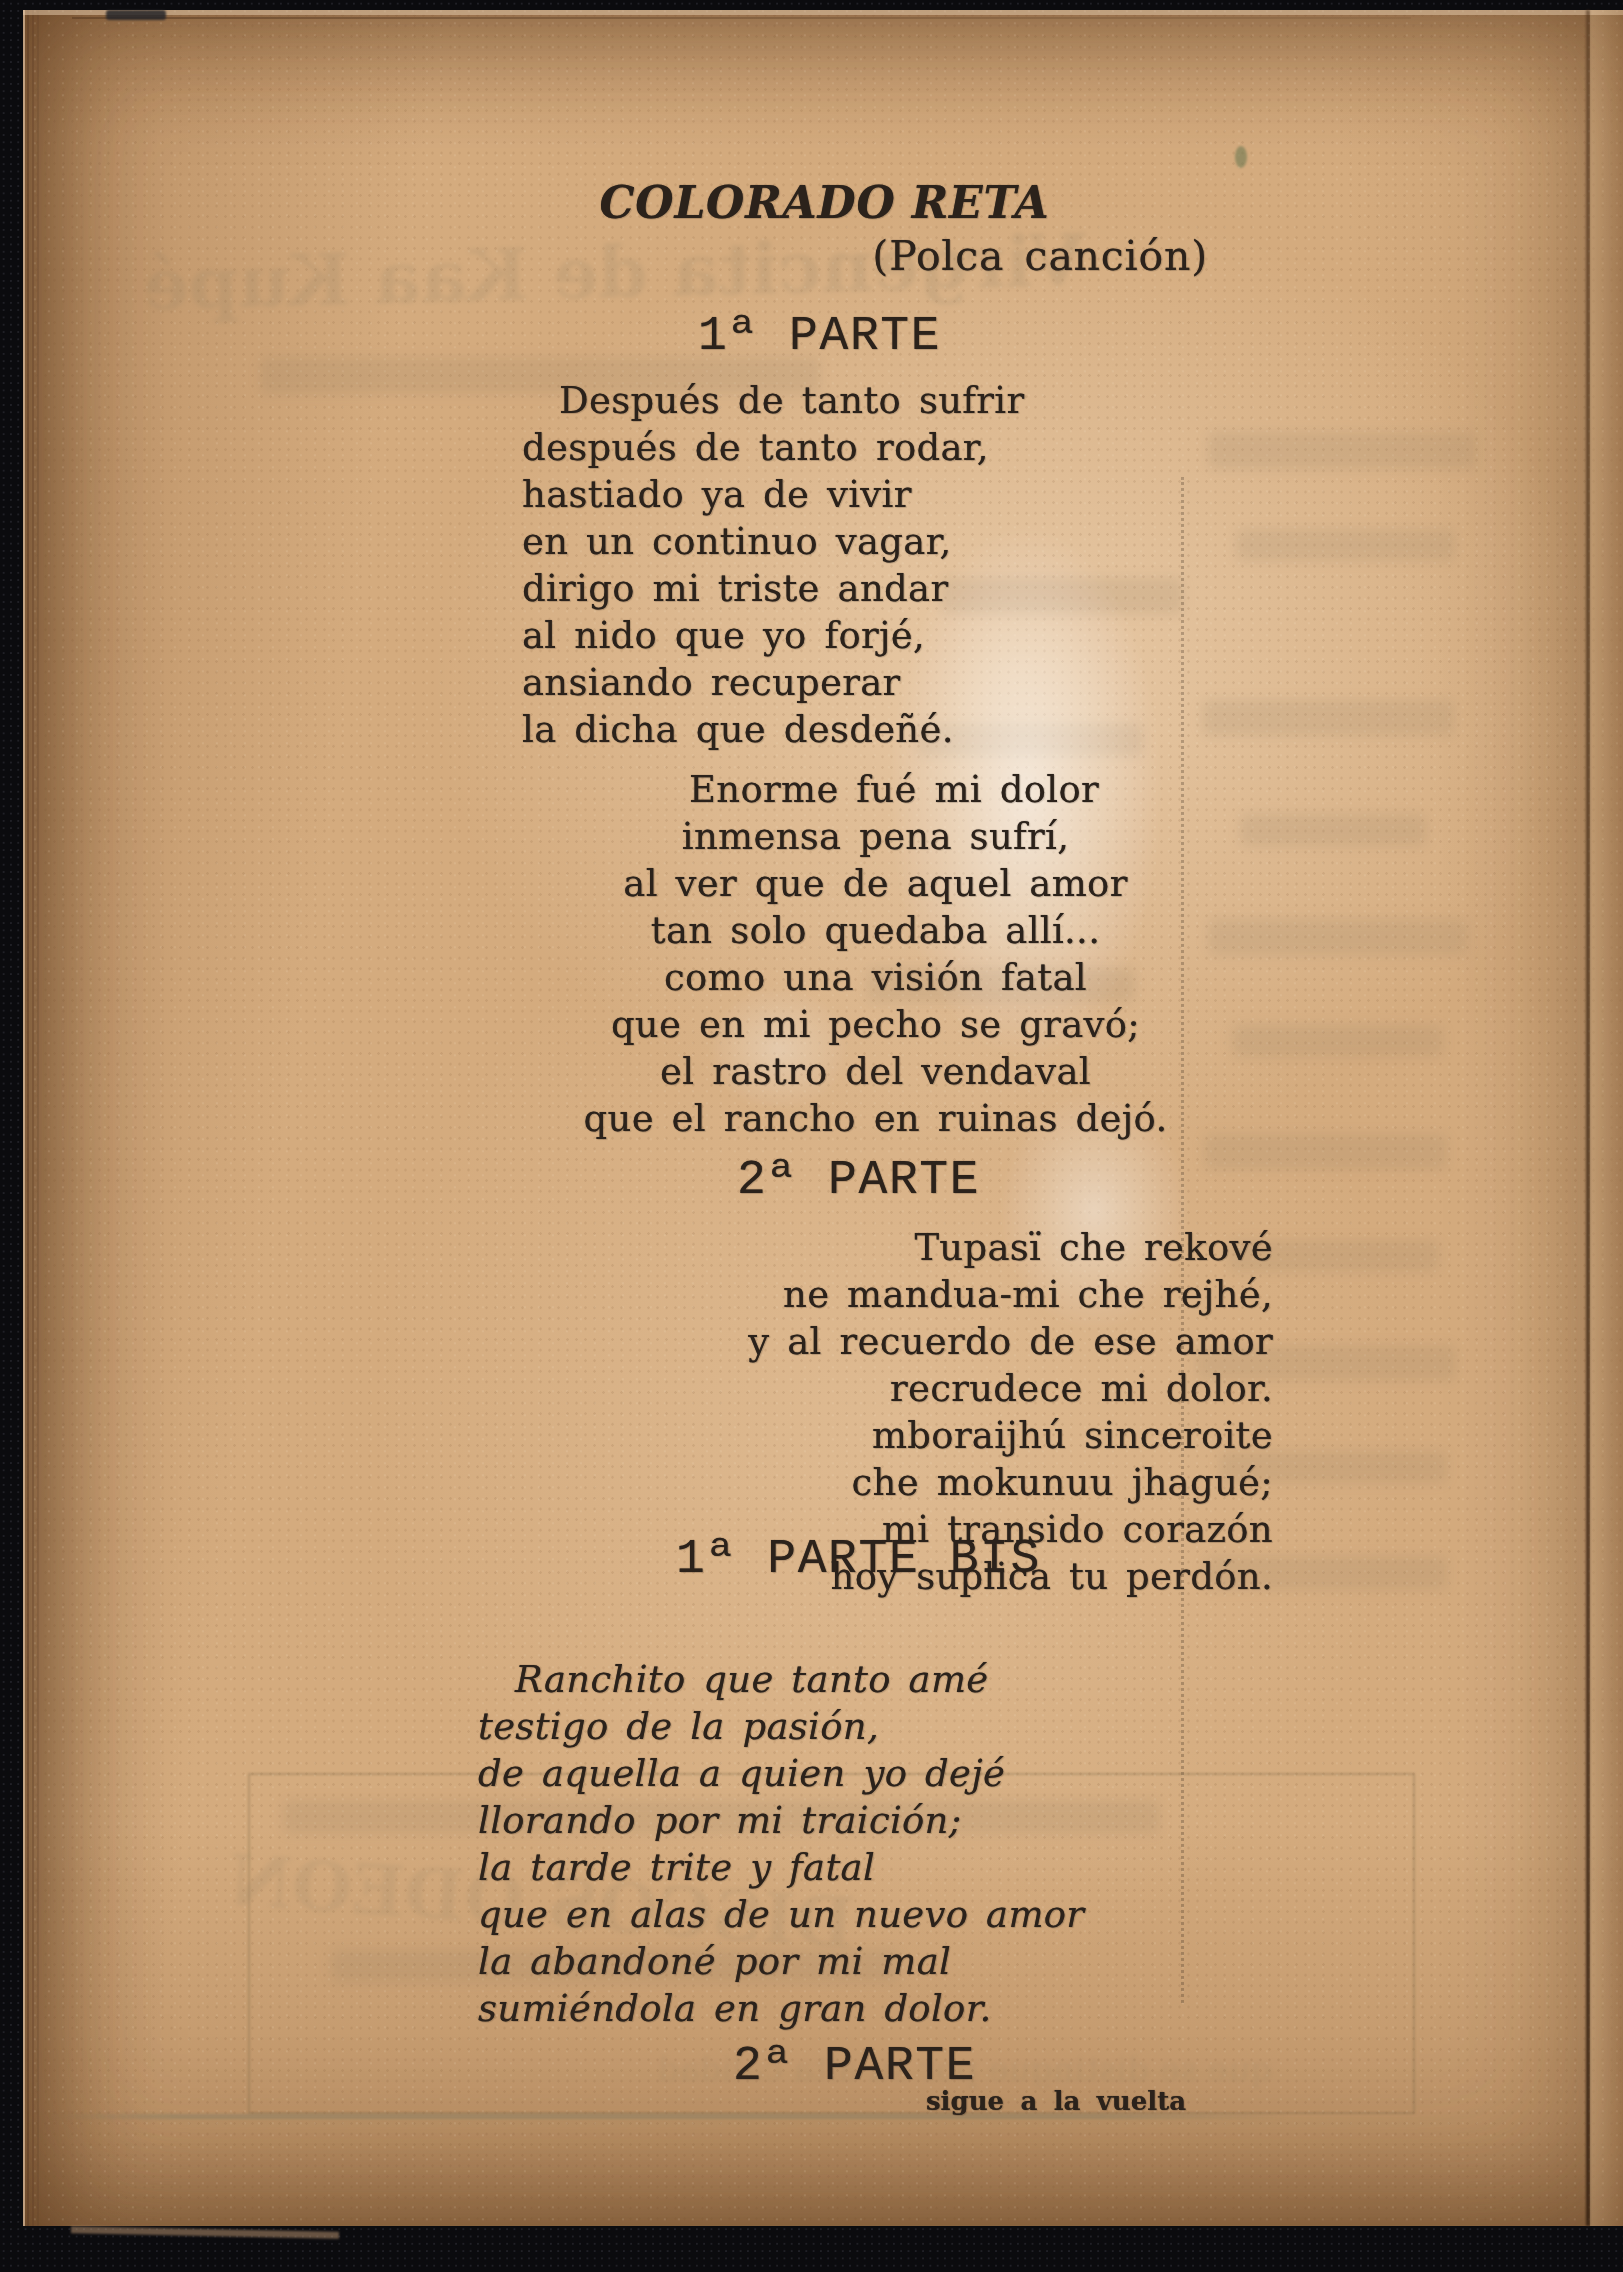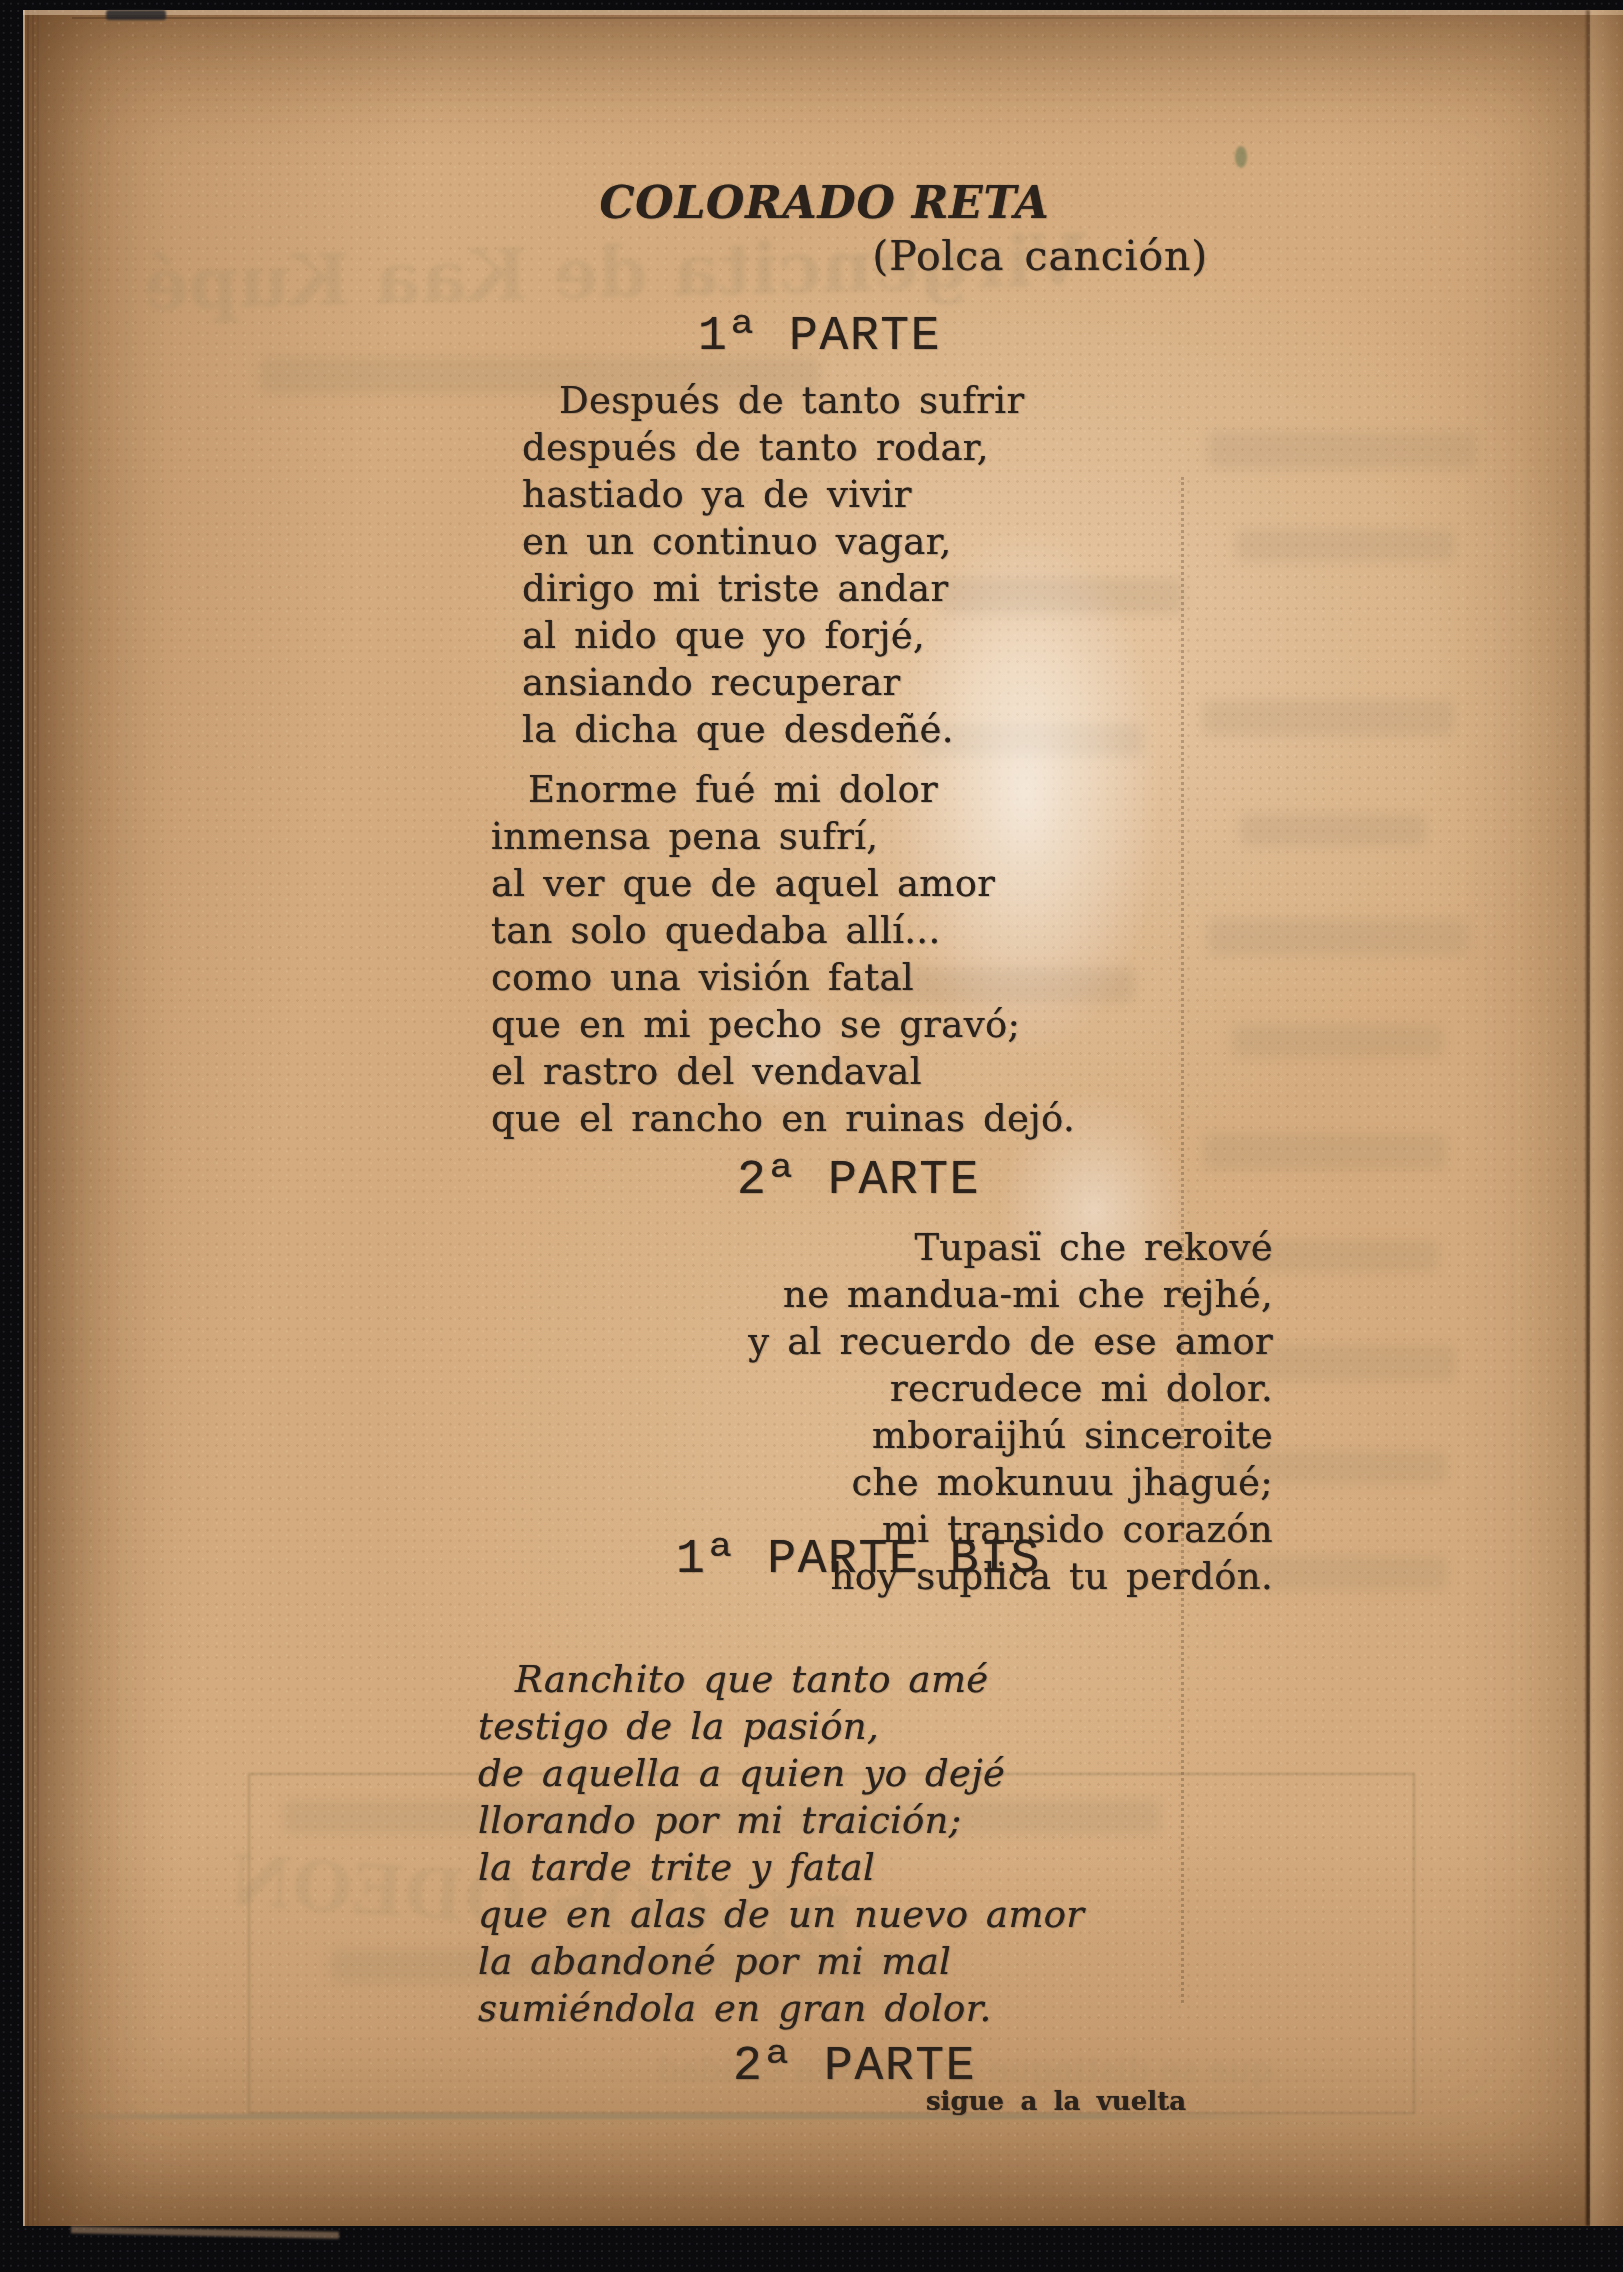--- a/index.html
+++ b/index.html
@@ -100,21 +100,21 @@
   .ph2 { left: 511px; top: 1143px; }
   .ph3 { left: 511px; top: 1522px; }
   .ph4 { left: 507px; top: 2029px; }
   .stanza {
     width: 795px; white-space: pre-line;
     font-size: 37px; line-height: 47px;
     letter-spacing: 0.3px; word-spacing: 5.7px;
     text-indent: 37px;
   }
   .st1 { left: 455px; top: 367px; margin-left: 44px; }
-  .st2 { left: 468px; top: 756px; }
+  .st2 { left: 455px; top: 756px; text-align: center; }
   .st3 { left: 455px; top: 1214px; text-align: right; }
   .st4 { left: 455px; top: 1646px; font-style: italic; }
   .continuation { left: 514px; top: 2076px; width: 649px; text-align: right; font-size: 26px; font-weight: 700; word-spacing: 7.3px; }
 </style>
 </head>
 <body>
 
 <div class="scan">
   <div class="page">
     <div class="grain"></div>

